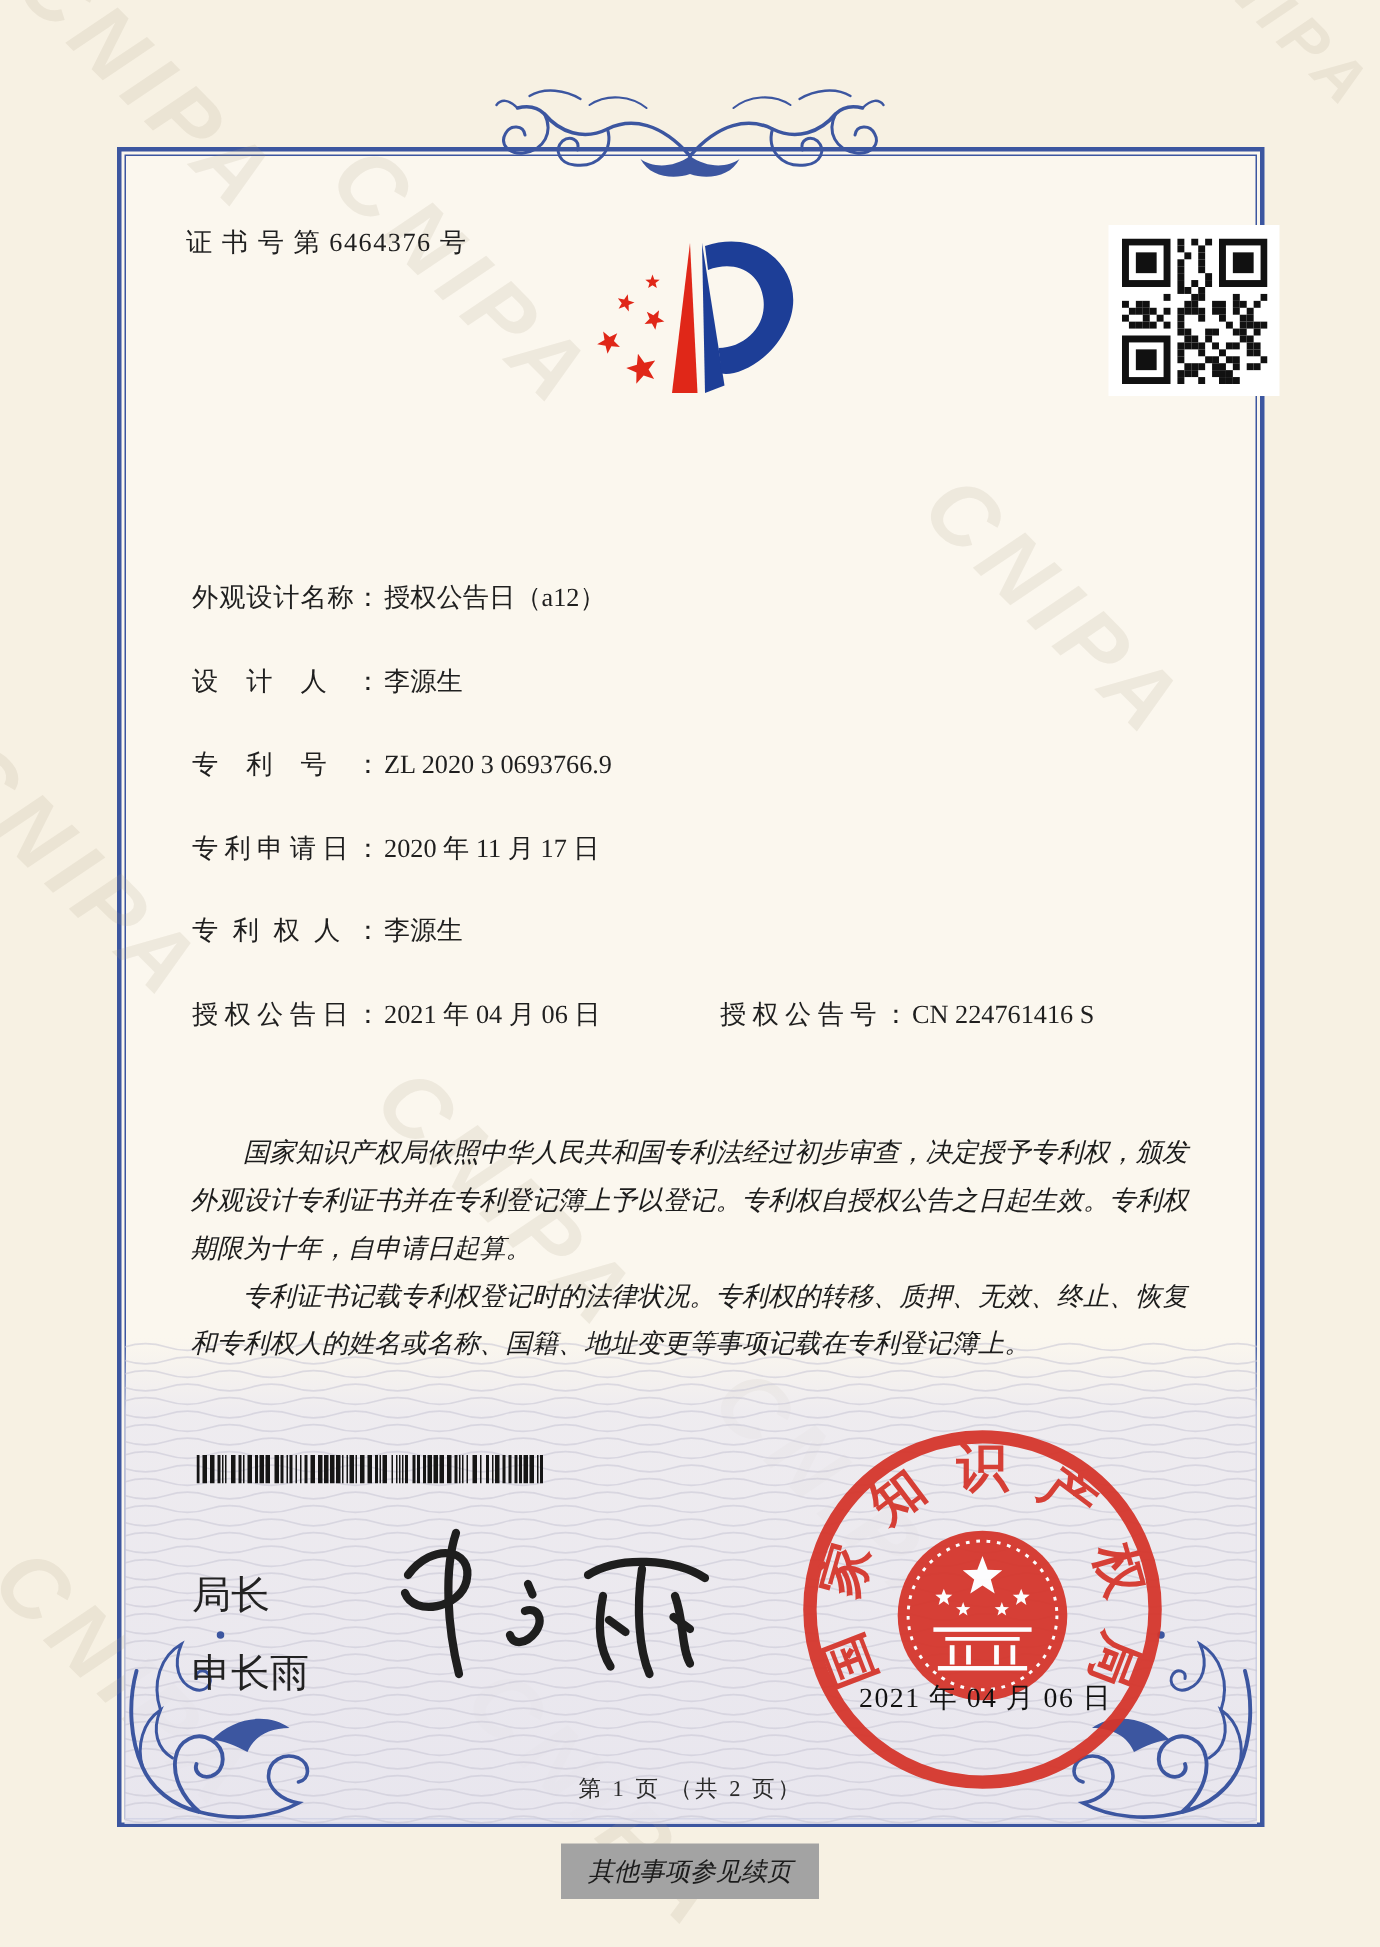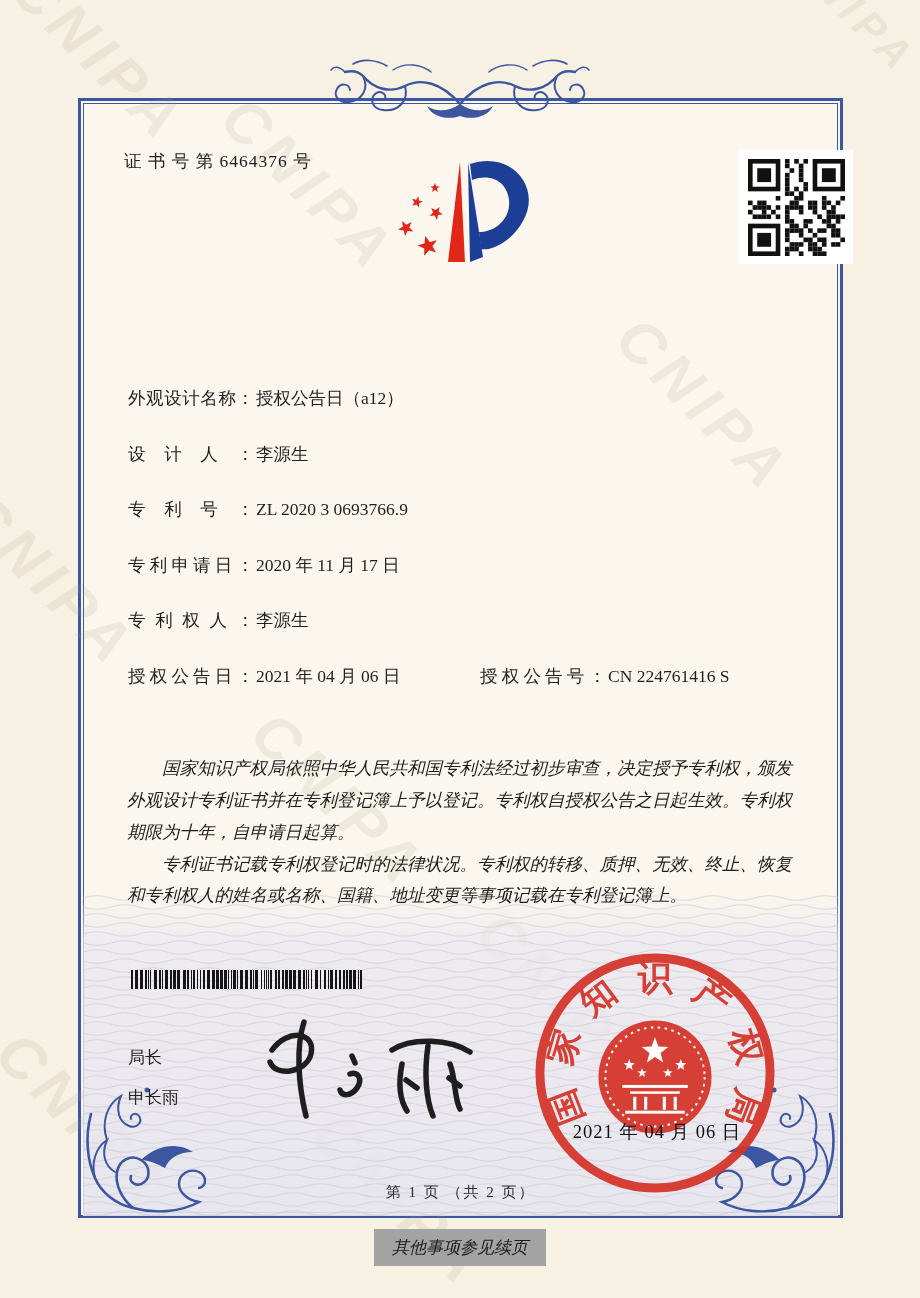--- a/index.html
+++ b/index.html
@@ -39,21 +39,21 @@
   .row.dual .pair2{position:absolute;left:352px;top:0;display:flex;}
   .row.dual .pair2 .lbl{flex:0 0 126px;}
 
   .paras{position:absolute;left:127px;top:753px;width:668px;z-index:4;
          font-size:17.5px;line-height:1.82;color:#1c1c1c;font-style:italic;}
   .paras p{text-indent:2em;}
 
   .barcode{position:absolute;left:131px;top:970px;z-index:4;}
 
   .signer{position:absolute;left:128px;top:1046px;z-index:5;
-          font-family:"Liberation Sans","DejaVu Sans",sans-serif;font-size:17px;color:#222;}
+          font-family:"Liberation Sans","DejaVu Sans",sans-serif;font-size:26px;color:#222;}
   .signer div{margin-bottom:17px;}
   .signature{position:absolute;left:252px;top:1012px;width:238px;height:110px;z-index:5;}
 
   .seal{position:absolute;left:533px;top:951px;width:244px;height:244px;z-index:5;opacity:.94;}
   .seal-date{position:absolute;left:557px;top:1119px;width:200px;text-align:center;z-index:6;
              font-size:18.5px;letter-spacing:1px;color:#111;white-space:nowrap;}
 
   .page-info{position:absolute;left:80px;top:1183px;width:761px;text-align:center;z-index:5;
              font-size:15px;letter-spacing:2px;color:#2a2a2a;}
 

